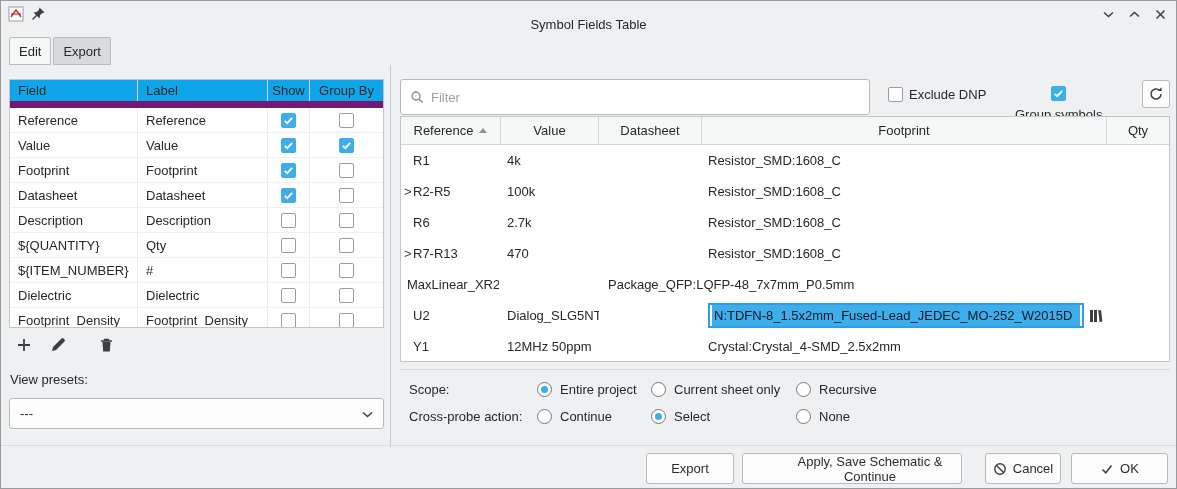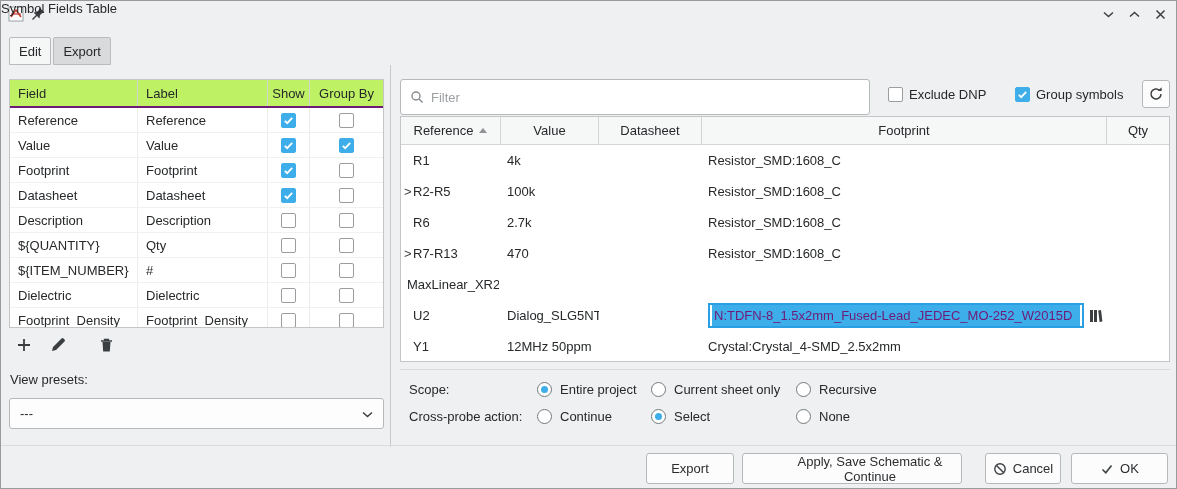--- a/index.html
+++ b/index.html
@@ -2,32 +2,32 @@
 <html><head>
 <meta charset="utf-8">
 <style>
   * { margin:0; padding:0; box-sizing:border-box; }
   body { font-family:"Liberation Sans","DejaVu Sans",sans-serif; font-size:13px; color:#26282a; background:#fff; }
   .window { position:relative; width:1177px; height:489px; background:#eff0f1; overflow:hidden; border:1px solid #989b9d; }
 
   
   .titlebar { position:relative; height:28px; }
   .tb-left { position:absolute; left:7px; top:5px; display:flex; gap:7px; align-items:center; }
-  .tb-title { position:absolute; left:0; right:0; top:0; }
+  .tb-title { position:absolute; left:0; right:0; top:16px; text-align:center; }
   .tb-right { position:absolute; right:10px; top:8px; display:flex; gap:15px; align-items:center; }
   .tb-right span { display:flex; cursor:default; }
 
   
   .tabbar { position:absolute; left:8px; top:36px; display:flex; height:28px; }
   .tab { padding:0 9px; display:flex; align-items:center; background:#d8dadb; border:1px solid #b9bcbe; border-radius:2px 2px 0 0; margin-right:2px; }
   .tab.active { background:#f5f6f6; }
 
   
   .fields-table { position:absolute; left:8px; top:78px; width:375px; height:249px; background:#fff; border:1px solid #c3c5c7; overflow:hidden; }
-  .ft-header { display:flex; height:28px; background:#bef264; border-bottom:2px solid #701a75; }
+  .ft-header { display:flex; height:28px; background:#0ea5e9; border-bottom:7px solid #701a75; }
   .fh { display:flex; align-items:center; padding:0 8px; border-right:1px solid #d2d4d5; }
   .fh.center, .fcell.center { justify-content:center; padding:0; }
   .c-field { width:128px; } .c-label { width:130px; } .c-show { width:42px; } .c-group { flex:1; border-right:none !important; }
   .frow { display:flex; height:25px; border-bottom:1px solid #f0f1f1; }
   .fcell { display:flex; align-items:center; padding:0 8px; border-right:1px solid #ececec; overflow:hidden; white-space:nowrap; }
 
   .cb { width:15px; height:15px; border:1px solid #9a9da0; border-radius:2px; background:#fff; display:inline-flex; align-items:center; justify-content:center; flex:none; }
   .cb.checked { background:#3daee9; border-color:#3daee9; }
 
   .left-toolbar { position:absolute; left:10px; top:331px; display:flex; align-items:center; gap:9px; }
@@ -37,35 +37,35 @@
   .presets-label { position:absolute; left:9px; top:371px; }
   .presets-select { position:absolute; left:8px; top:397px; width:375px; height:31px; background:#fdfdfd; border:1px solid #b6b9ba; border-radius:3px; display:flex; align-items:center; justify-content:space-between; padding:0 10px; }
 
   .splitter { position:absolute; left:389px; top:64px; height:382px; width:1px; background:#c6c8ca; }
 
   
   .filter-box { position:absolute; left:399px; top:78px; width:470px; height:36px; background:#fff; border:1px solid #b6b9ba; border-radius:3px; display:flex; align-items:center; gap:7px; padding:0 9px; }
   .filter-box input { flex:1; border:none; outline:none; background:transparent; font:inherit; color:#26282a; }
   .filter-box input::placeholder { color:#9da0a3; }
   .chk { position:absolute; top:85px; display:flex; align-items:center; gap:6px; height:16px; cursor:default; }
-  .exclude-dnp { left:887px; } .group-symbols { left:1014px; }
+  .exclude-dnp { left:887px; } .group-symbols { left:1014px;flex-direction:column; }
   .refresh-btn { position:absolute; left:1141px; top:79px; width:28px; height:28px; background:#fcfcfc; border:1px solid #b6b9ba; border-radius:3px; display:flex; align-items:center; justify-content:center; padding:0; }
 
   .symbols-table { position:absolute; left:399px; top:115px; width:770px; height:246px; background:#fff; border:1px solid #c3c5c7; overflow:hidden; }
   .st-header { display:flex; height:28px; background:#f6f7f7; border-bottom:1px solid #d2d4d5; }
   .sh { display:flex; align-items:center; justify-content:center; border-right:1px solid #d2d4d5; overflow:hidden; }
   .c-ref { width:100px; } .c-val { width:98px; } .c-ds { width:103px; } .c-fp { width:405px; } .c-qty { flex:1; border-right:none !important; }
   .sort-arrow { width:0; height:0; border-left:4px solid transparent; border-right:4px solid transparent; border-bottom:5px solid #8f9294; margin-left:6px; }
   .srow { display:flex; height:31px; }
   .scell { display:flex; align-items:center; padding:0 6px; white-space:nowrap; overflow:hidden; }
   .scell.c-ref { padding-left:12px; }
   .scell.c-qty { justify-content:flex-end; padding-right:10px; }
   .expander { display:inline-block; width:9px; margin-left:-9px; color:#3f4244; }
   .fp-edit { display:flex; align-items:center; border:2px solid #2b9fe3; background:#fff; height:25px; width:376px; padding:0 2px; overflow:hidden; flex:none; }
-  .fp-sel { flex:1; background:#3daee9; color:#701a75; white-space:nowrap; overflow:hidden; padding:12px 2px; }
+  .fp-sel { flex:1; background:#3daee9; color:#0f172a; white-space:nowrap; overflow:hidden; padding:12px 2px; }
   .lib-btn { margin-left:5px; display:flex; flex:none; }
 
   .right-sep { position:absolute; left:399px; top:368px; width:770px; height:1px; background:#d8dadb; }
 
   .radio-row { position:absolute; left:408px; width:761px; height:17px; }
   .radio-row.scope { top:380px; } .radio-row.crossprobe { top:407px; }
   .row-label { position:absolute; left:0; top:0; line-height:17px; }
   .ropt { position:absolute; top:0; height:17px; display:flex; align-items:center; gap:8px; cursor:default; }
   .opt0 { left:128px; } .opt1 { left:242px; } .opt2 { left:387px; }
   .radio { width:15px; height:15px; border:1px solid #75797c; border-radius:50%; background:#fff; position:relative; flex:none; }
@@ -348,20 +348,21 @@
             <span>R7-R13</span>
           </span>
           <span class="scell c-val">470</span>
           <span class="scell c-ds"></span>
           <span class="scell c-fp">Resistor_SMD:1608_C</span>
           <span class="scell c-qty"></span>
         </div>
         <div class="srow">
           <span class="scell c-val">MaxLinear_XR2</span>
           <span class="scell c-ds"></span>
+          <span class="scell c-fp">Package_QFP:LQFP-48_7x7mm_P0.5mm</span>
           <span class="scell c-qty"></span>
         </div>
         <div class="srow">
           <span class="scell c-ref">
             <span>U2</span>
           </span>
           <span class="scell c-val">Dialog_SLG5NT</span>
           <span class="scell c-ds"></span>
           <span class="scell c-fp">
             <span class="fp-edit">

